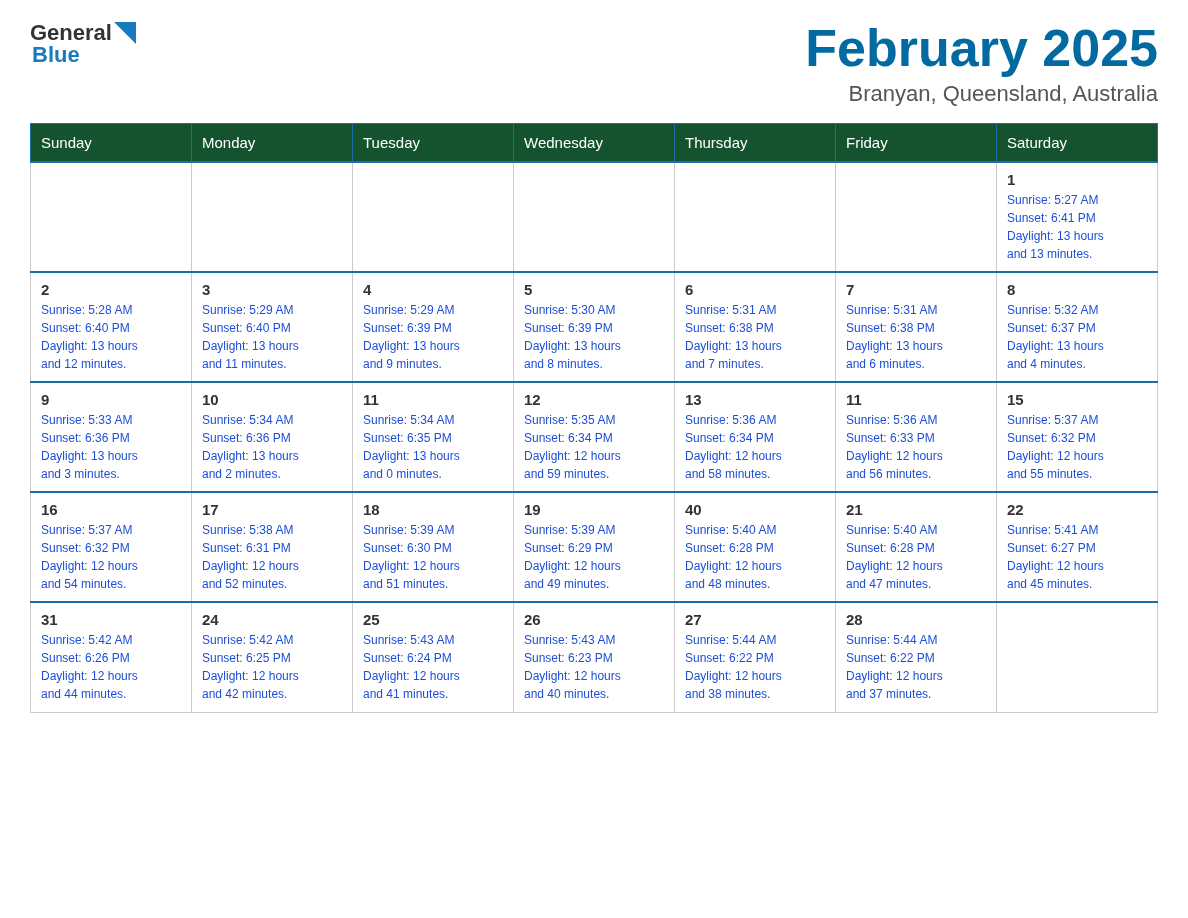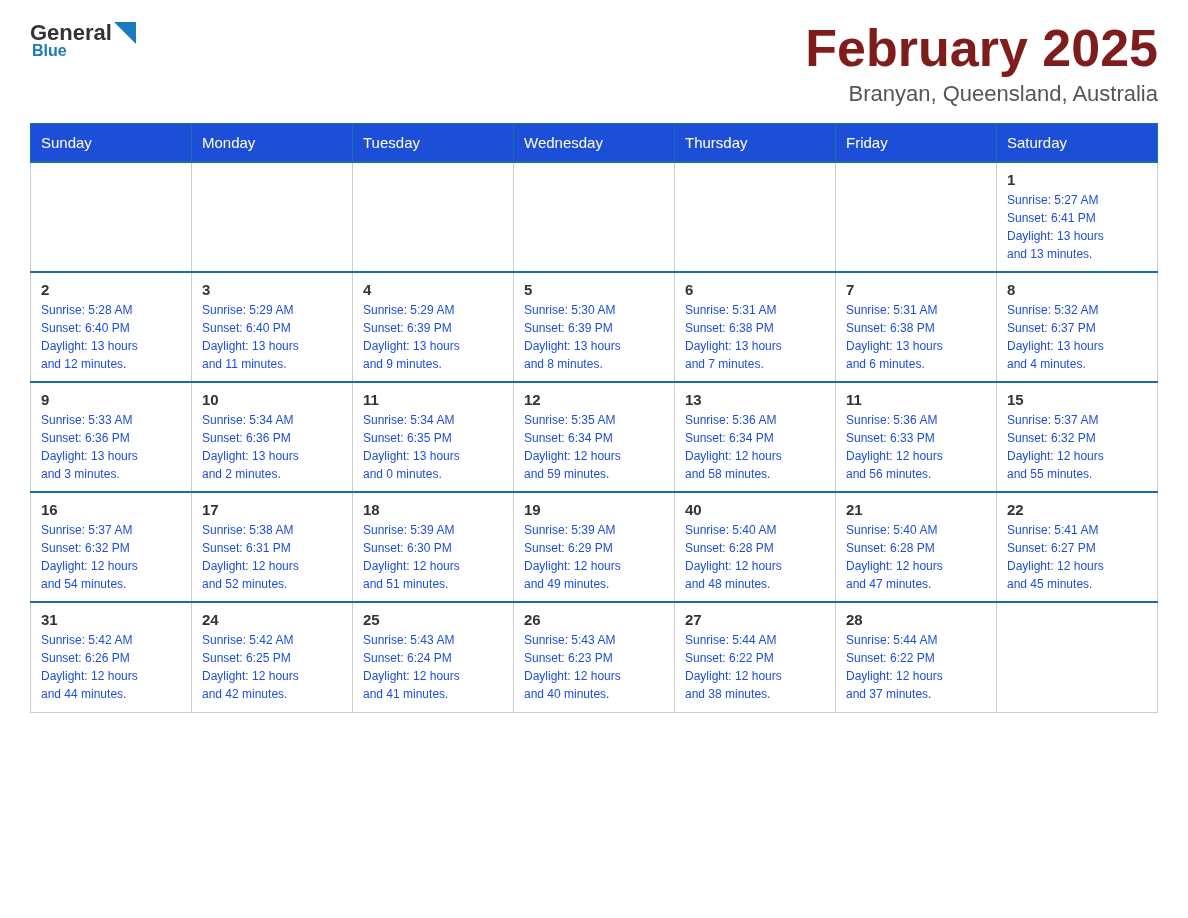--- a/index.html
+++ b/index.html
@@ -16,51 +16,51 @@
       align-items: flex-start;
       margin-bottom: 16px;
       gap: 28px;
     }
     .logo-text-general {
       font-size: 22px;
       font-weight: bold;
       color: #333;
     }
     .logo-text-blue {
-      font-size: 16px;
+      font-size: 22px;
       font-weight: bold;
       color: #1a7abf;
     }
     .logo-icon {
       width: 22px;
       height: 22px;
       margin-left: 2px;
     }
     .title-area {
       text-align: right;
     }
     .main-title {
       font-size: 52px;
       font-weight: bold;
-      color: #7f1d1d;
+      color: #0369a1;
       line-height: 1.1;
       text-align: center;
     }
     .subtitle {
       font-size: 22px;
       color: #555;
       margin-top: 4px;
     }
     .calendar-table {
       width: 100%;
       border-collapse: collapse;
       table-layout: fixed;
     }
     .calendar-table th {
-      background-color: #1d4ed8;
+      background-color: #14532d;
       color: #fff;
       font-size: 15px;
       font-weight: normal;
       padding: 10px 10px;
       text-align: left;
       border: 1px solid #1a6da8;
     }
     .calendar-table td {
       vertical-align: top;
       padding: 8px 10px;

